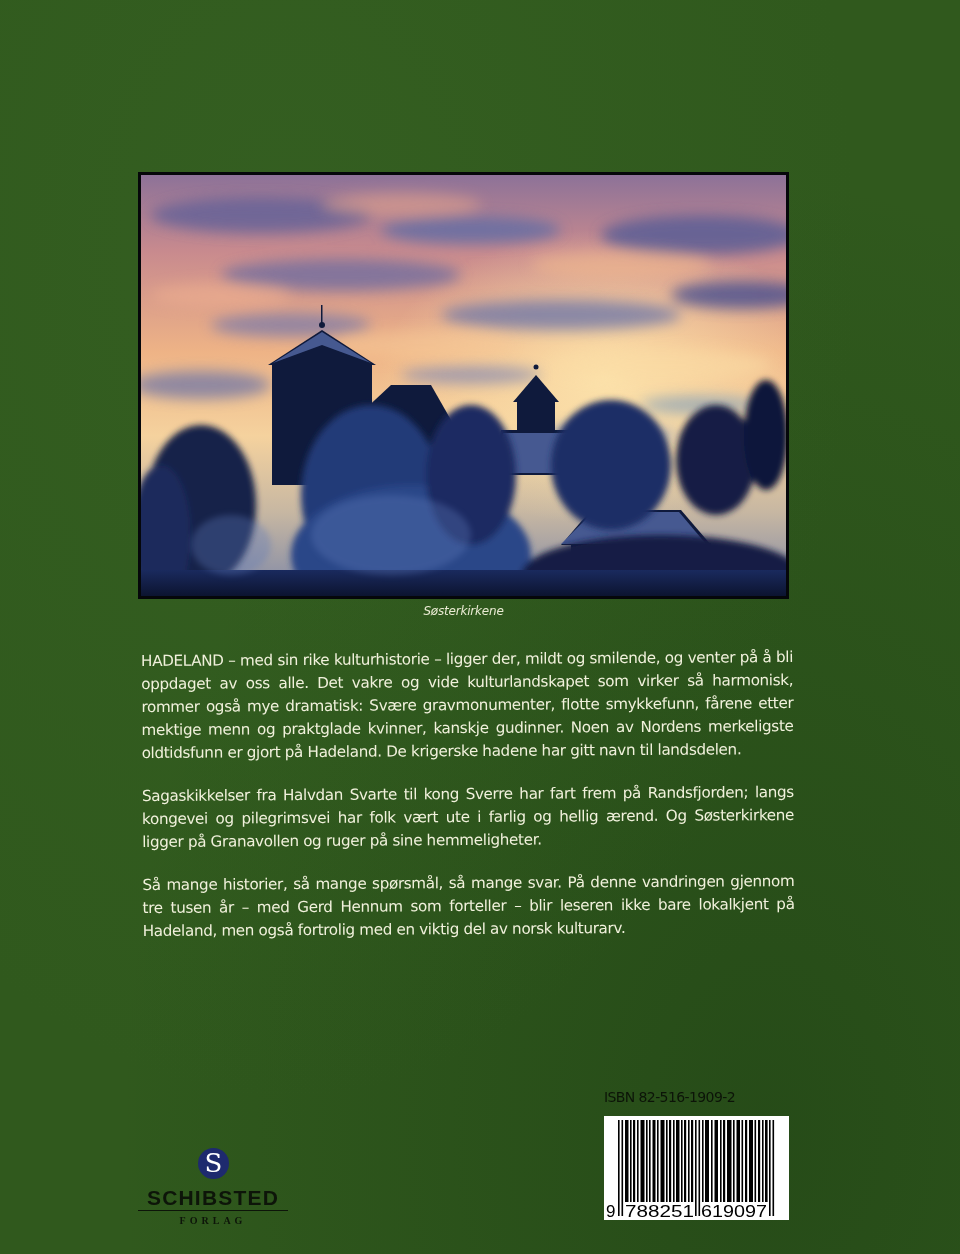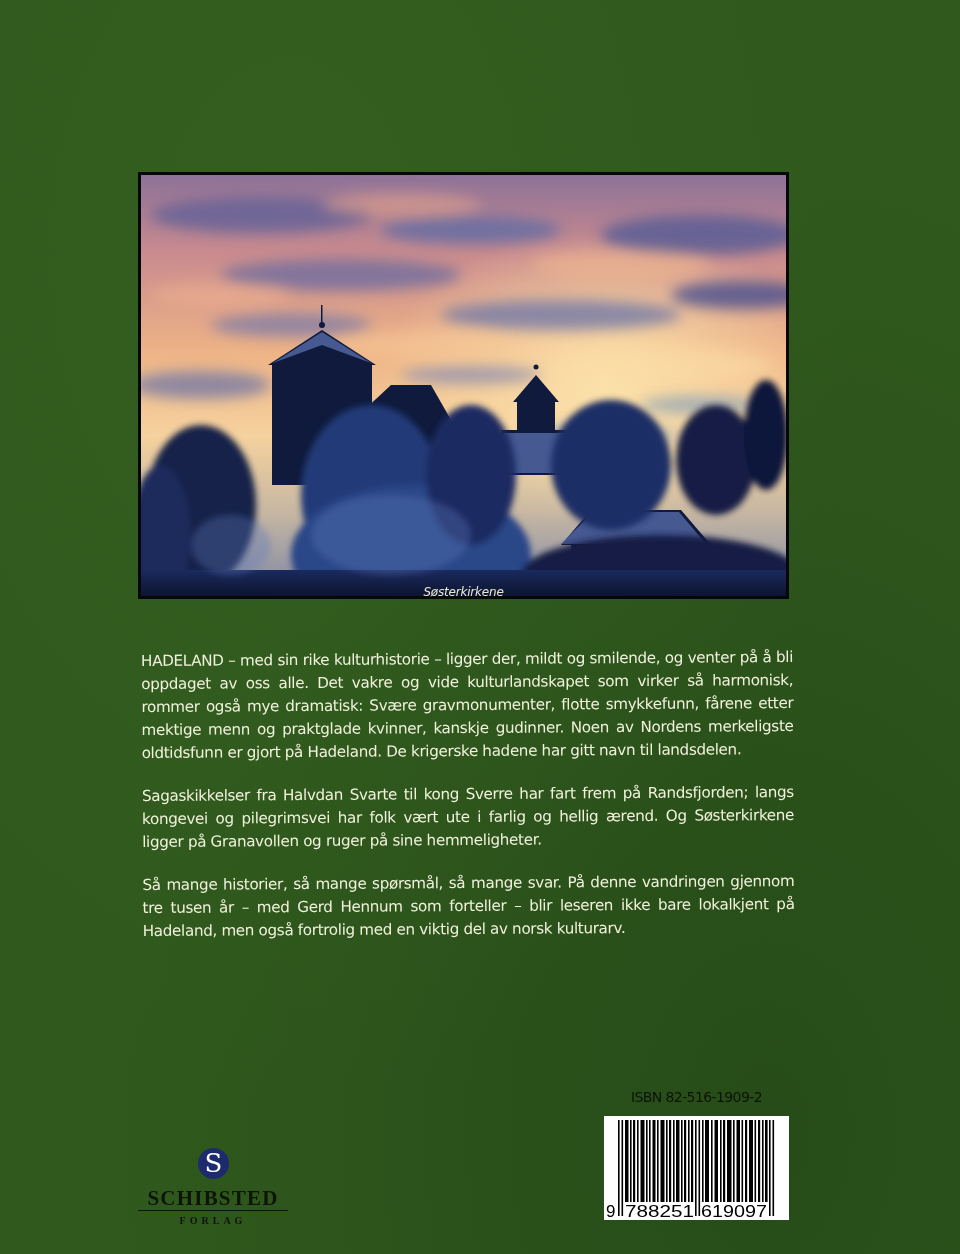--- a/index.html
+++ b/index.html
@@ -18,40 +18,40 @@
   }
   .photo-frame {
     position: absolute; left: 138px; top: 172px; width: 651px; height: 427px;
     background: #0a0d18;
     box-sizing: border-box;
     border: 3px solid #05070a;
     overflow: hidden;
   }
   .photo-frame svg { display: block; width: 100%; height: 100%; }
   .caption {
-    position: absolute; left: 138px; width: 651px; top: 585px;
+    position: absolute; left: 138px; width: 651px; top: 604px;
     text-align: center;
     font-style: italic; font-size: 12px; color: #e9ead2;
     font-family: "DejaVu Sans", sans-serif;
     letter-spacing: -0.2px;
   }
   .body-text {
     position: absolute; left: 141px; top: 650px; width: 652px;
     color: #f1f1dc;
     font-size: 15.2px; line-height: 23px;
     text-align: justify;
     font-family: "DejaVu Sans", sans-serif;
     letter-spacing: -0.35px;
     transform: rotate(-0.35deg);
     transform-origin: left top;
   }
   .body-text p { margin: 0 0 20px 0; text-align-last: left; }
   .isbn-label {
     position: absolute; left: 604px; width: 185px; top: 1089px;
-    text-align: center;
+    text-align: left;
     font-size: 14px; color: #0c1408;
     font-family: "DejaVu Sans", sans-serif;
     letter-spacing: -0.6px;
   }
   .barcode-box {
     position: absolute; left: 604px; top: 1116px; width: 185px; height: 104px;
     background: #ffffff;
   }
   .barcode-box svg { display: block; }
   .logo {
@@ -60,21 +60,21 @@
   }
   .logo-circle {
     position: absolute; left: 60px; top: 0; width: 31px; height: 31px; border-radius: 50%;
     background: #1e2a6e;
     color: #ffffff;
     font-family: "DejaVu Serif", "Liberation Serif", serif;
     font-size: 26px; line-height: 31px; text-align: center;
   }
   .logo-name {
     position: absolute; left: 0; top: 38px; width: 150px;
-    font-family: Liberation Serif, serif;
+    font-family: Liberation Sans, sans-serif;
     font-size: 21px; font-weight: bold; letter-spacing: 1.2px;
     color: #0d1509;
     border-bottom: 1px solid #0d1509;
     line-height: 24px;
   }
   .logo-sub {
     position: absolute; left: 0; top: 67px; width: 150px;
     font-family: "Liberation Serif", "DejaVu Serif", serif;
     font-size: 10px; letter-spacing: 4px; font-weight: bold;
     color: #0d1509;

